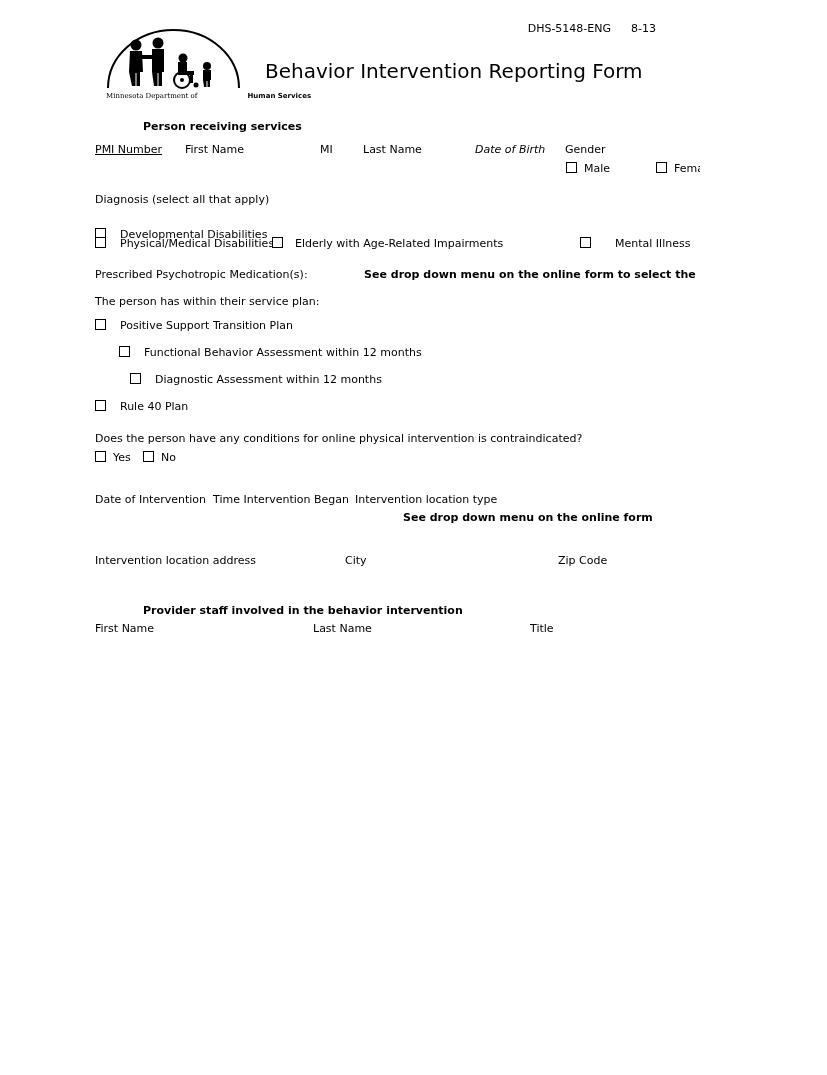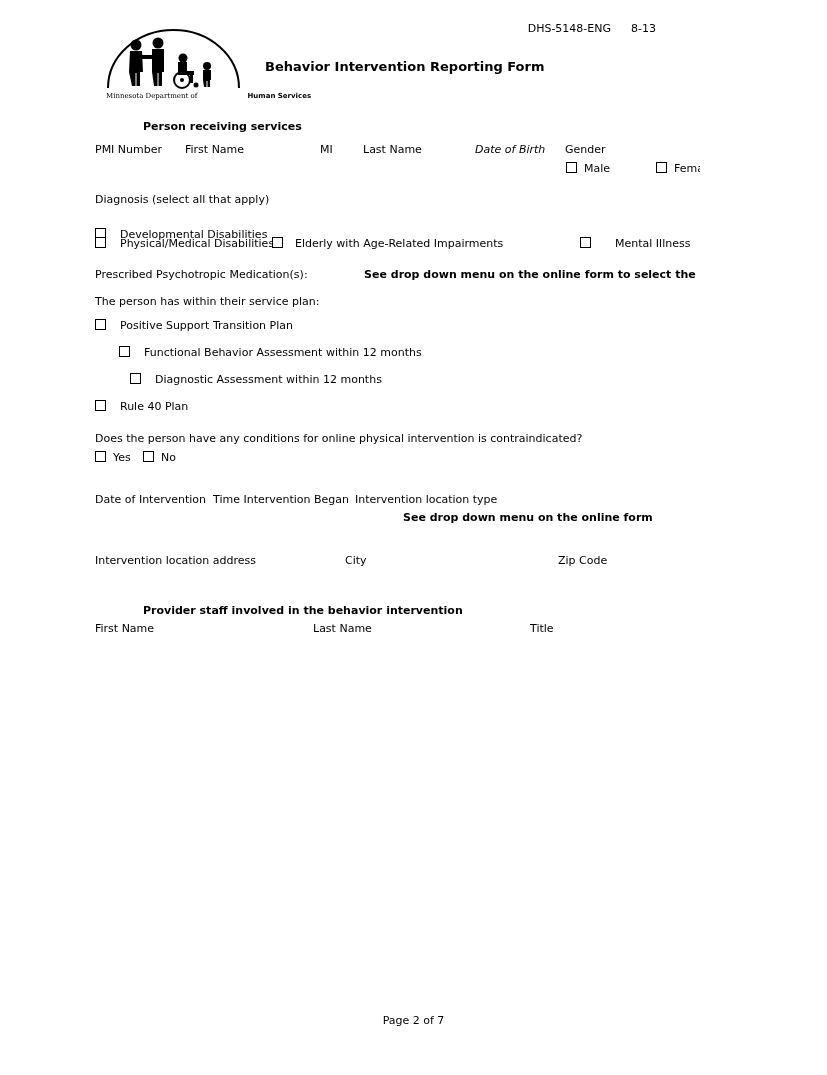--- a/index.html
+++ b/index.html
@@ -17,22 +17,22 @@
   .sm { font-size: 8px; }
   .cb {
     display: inline-block;
     width: 9px; height: 9px;
     border: 1.5px solid #000;
     background: #fff;
     vertical-align: -1px;
     margin-right: 7px;
   }
   .title {
-    font-size: 13px;
-    font-weight: bold;
+    font-size: 20px;
+    font-weight: normal;
     letter-spacing: 0px;
   }
   .hdr-gap { display:inline-block; width:20px; }
   .logo-caption {
     font-family: "DejaVu Serif", "Liberation Serif", serif;
     font-size: 7px;
   }
   .logo-caption .b { font-family: "DejaVu Sans", sans-serif; }
   .footer { left:0; width:827px; text-align:center; }
 </style>
@@ -70,21 +70,21 @@
     </svg>
     <div class="logo-caption" style="margin-top:-3px;">
       <span>Minnesota Department of </span><span class="b">Human Services</span>
     </div>
   </div>
 
   <div class="abs title" style="left:265px; top:59px;">Behavior Intervention Reporting Form</div>
 
   <div class="abs b" style="left:95px; top:120px;">Person receiving services</div>
 
-  <div class="abs" style="left:95px;  top:143px;">PMI Number</div>
+  <div class="abs" style="left:95px;  top:143px;text-decoration:underline;">PMI Number</div>
   <div class="abs" style="left:185px; top:143px;">First Name</div>
   <div class="abs" style="left:320px; top:143px;">MI</div>
   <div class="abs" style="left:363px; top:143px;">Last Name</div>
   <div class="abs" style="left:475px; top:143px;font-style:italic;">Date of Birth</div>
   <div class="abs" style="left:565px; top:143px;">Gender</div>
 
   <div class="abs" style="left:566px; top:162px;">
     <span class="cb"></span><span>Male</span>
   </div>
   <div class="abs" style="left:656px; top:162px;">
@@ -142,15 +142,14 @@
 
   <div class="abs" style="left:95px;  top:554px;">Intervention location address</div>
   <div class="abs" style="left:345px; top:554px;">City</div>
   <div class="abs" style="left:530px; top:554px;margin-left:28px;">Zip Code</div>
 
   <div class="abs b" style="left:95px; top:604px;">Provider staff involved in the behavior intervention</div>
   <div class="abs" style="left:95px;  top:622px;">First Name</div>
   <div class="abs" style="left:313px; top:622px;">Last Name</div>
   <div class="abs" style="left:530px; top:622px;">Title</div>
 
-  <div class="abs footer" style="top:1014px;">Page 2 of 7</div>
 
 </div>
 
 </body></html>

